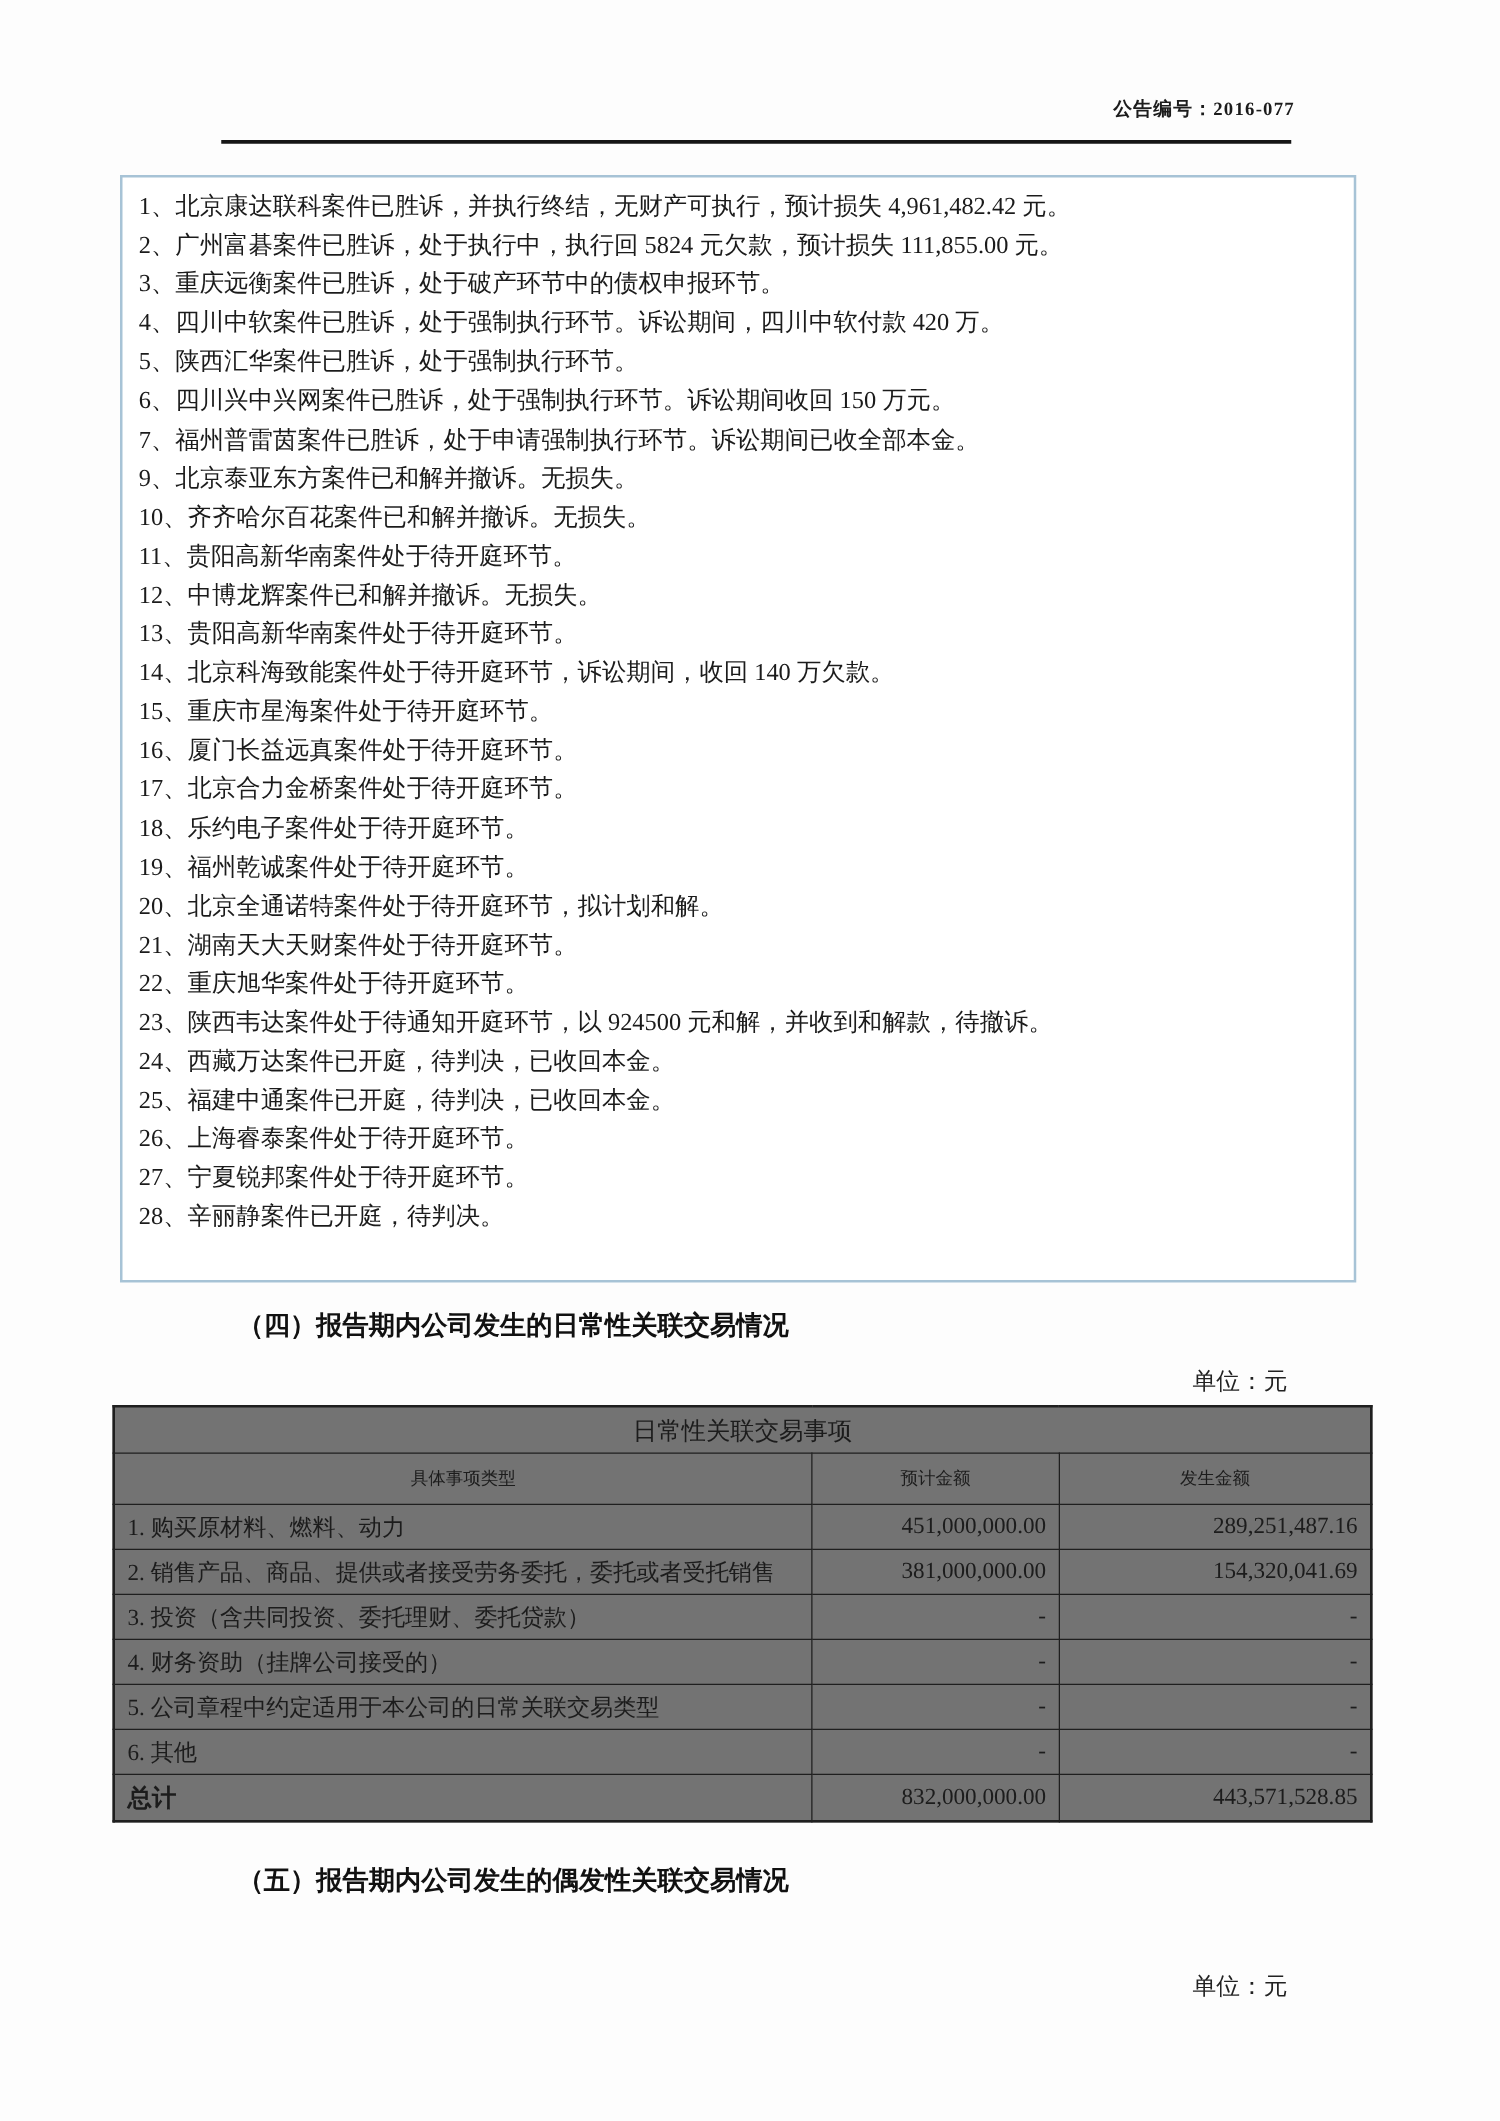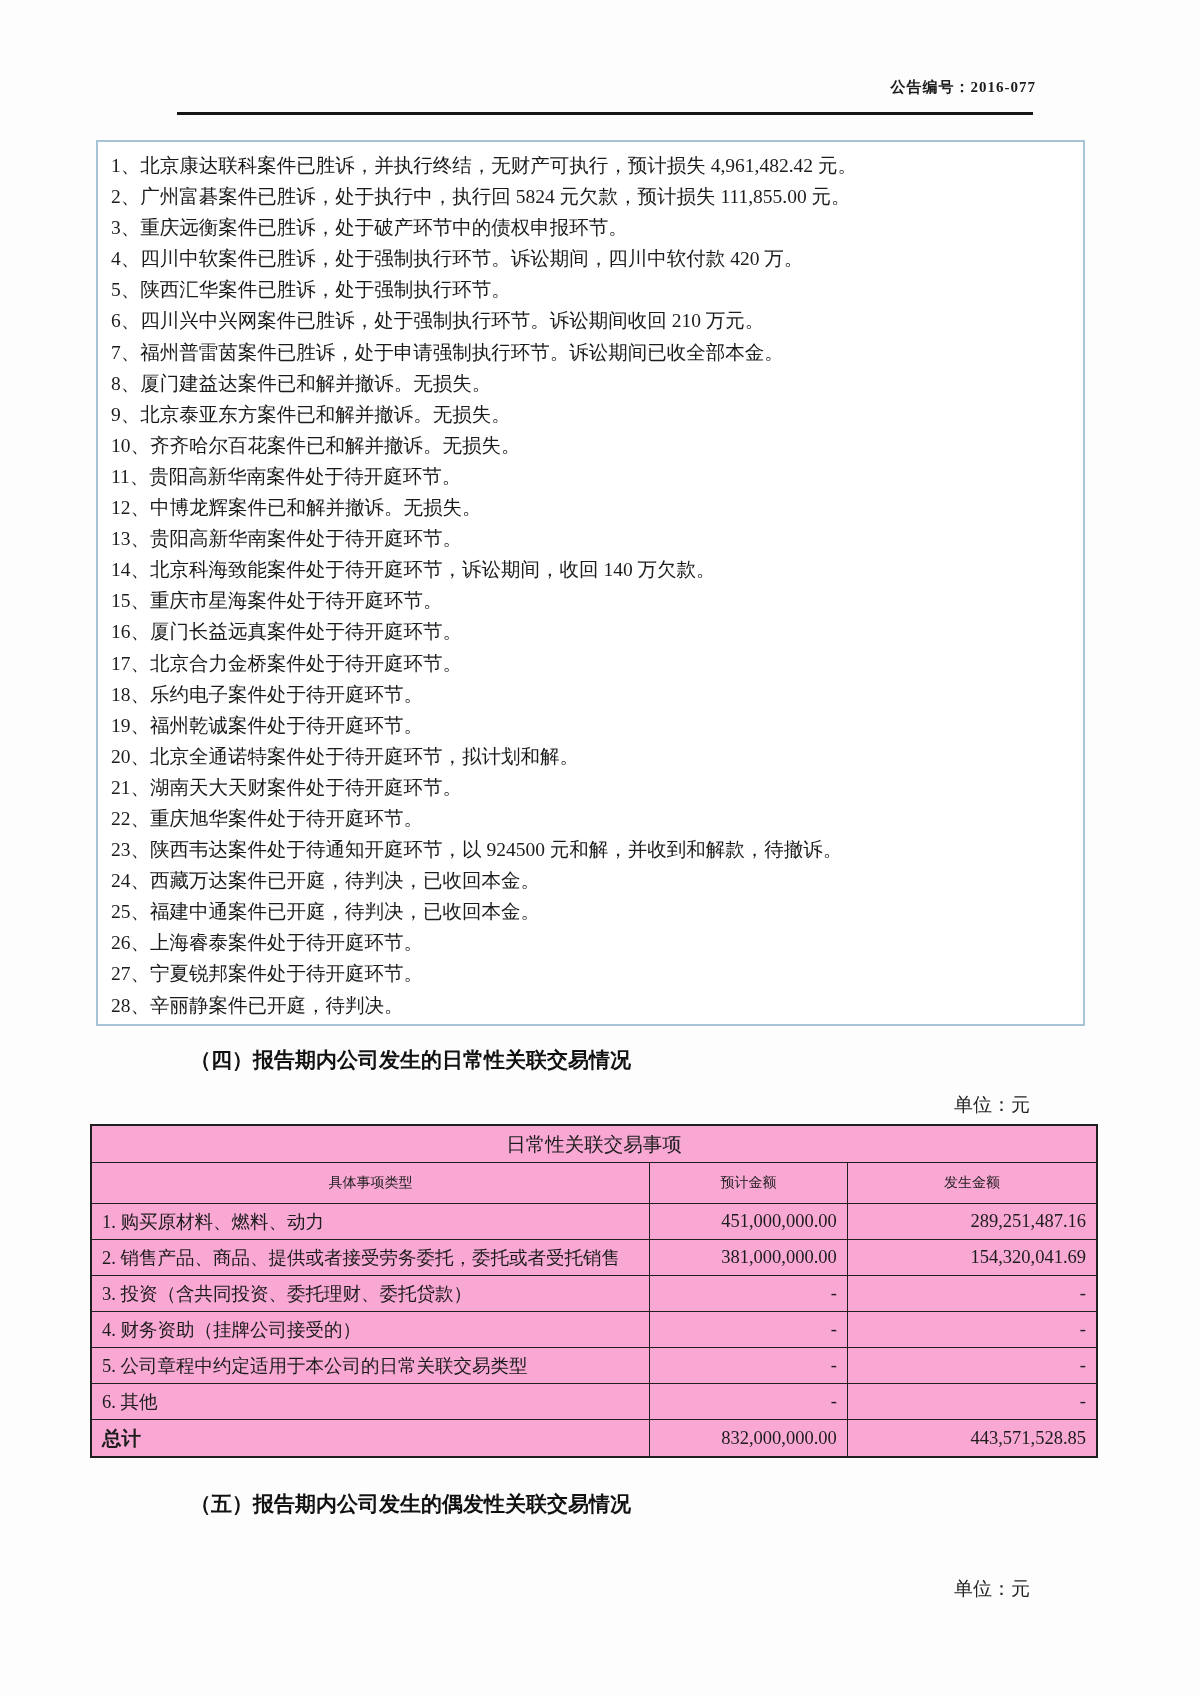--- a/index.html
+++ b/index.html
@@ -46,21 +46,21 @@
     position:absolute;right:170px;
     font-size:19px;white-space:nowrap;color:#222;
   }
   .unit-1{top:1092px;}
   .unit-2{top:1576px;}
   table.txn-table{
     position:absolute;top:1124px;left:90px;
     width:1008px;
     border-collapse:collapse;
     font-size:18.5px;
-    background:#f9a8d4;
+    background:#737373;
     border:2.5px solid #1f1f1f;
   }
   table.txn-table td, table.txn-table th{
     border:1.5px solid #1f1f1f;
     padding:0 10px;
     font-weight:normal;
   }
   .title-row td{
     height:36px;text-align:center;font-weight:bold;font-size:19.5px;
   }
@@ -80,23 +80,22 @@
 
   <div class="announcement-no">公告编号：2016-077</div>
   <div class="header-rule"></div>
 
   <div class="case-box">
     <div class="case-item">1、北京康达联科案件已胜诉，并执行终结，无财产可执行，预计损失 4,961,482.42 元。</div>
     <div class="case-item">2、广州富碁案件已胜诉，处于执行中，执行回 5824 元欠款，预计损失 111,855.00 元。</div>
     <div class="case-item">3、重庆远衡案件已胜诉，处于破产环节中的债权申报环节。</div>
     <div class="case-item">4、四川中软案件已胜诉，处于强制执行环节。诉讼期间，四川中软付款 420 万。</div>
     <div class="case-item">5、陕西汇华案件已胜诉，处于强制执行环节。</div>
-    <div class="case-item">6、四川兴中兴网案件已胜诉，处于强制执行环节。诉讼期间收回 210 万元。</div>
+    <div class="case-item">6、四川兴中兴网案件已胜诉，处于强制执行环节。诉讼期间收回 150 万元。</div>
     <div class="case-item">7、福州普雷茵案件已胜诉，处于申请强制执行环节。诉讼期间已收全部本金。</div>
-    <div class="case-item">8、厦门建益达案件已和解并撤诉。无损失。</div>
     <div class="case-item">9、北京泰亚东方案件已和解并撤诉。无损失。</div>
     <div class="case-item">10、齐齐哈尔百花案件已和解并撤诉。无损失。</div>
     <div class="case-item">11、贵阳高新华南案件处于待开庭环节。</div>
     <div class="case-item">12、中博龙辉案件已和解并撤诉。无损失。</div>
     <div class="case-item">13、贵阳高新华南案件处于待开庭环节。</div>
     <div class="case-item">14、北京科海致能案件处于待开庭环节，诉讼期间，收回 140 万欠款。</div>
     <div class="case-item">15、重庆市星海案件处于待开庭环节。</div>
     <div class="case-item">16、厦门长益远真案件处于待开庭环节。</div>
     <div class="case-item">17、北京合力金桥案件处于待开庭环节。</div>
     <div class="case-item">18、乐约电子案件处于待开庭环节。</div>

